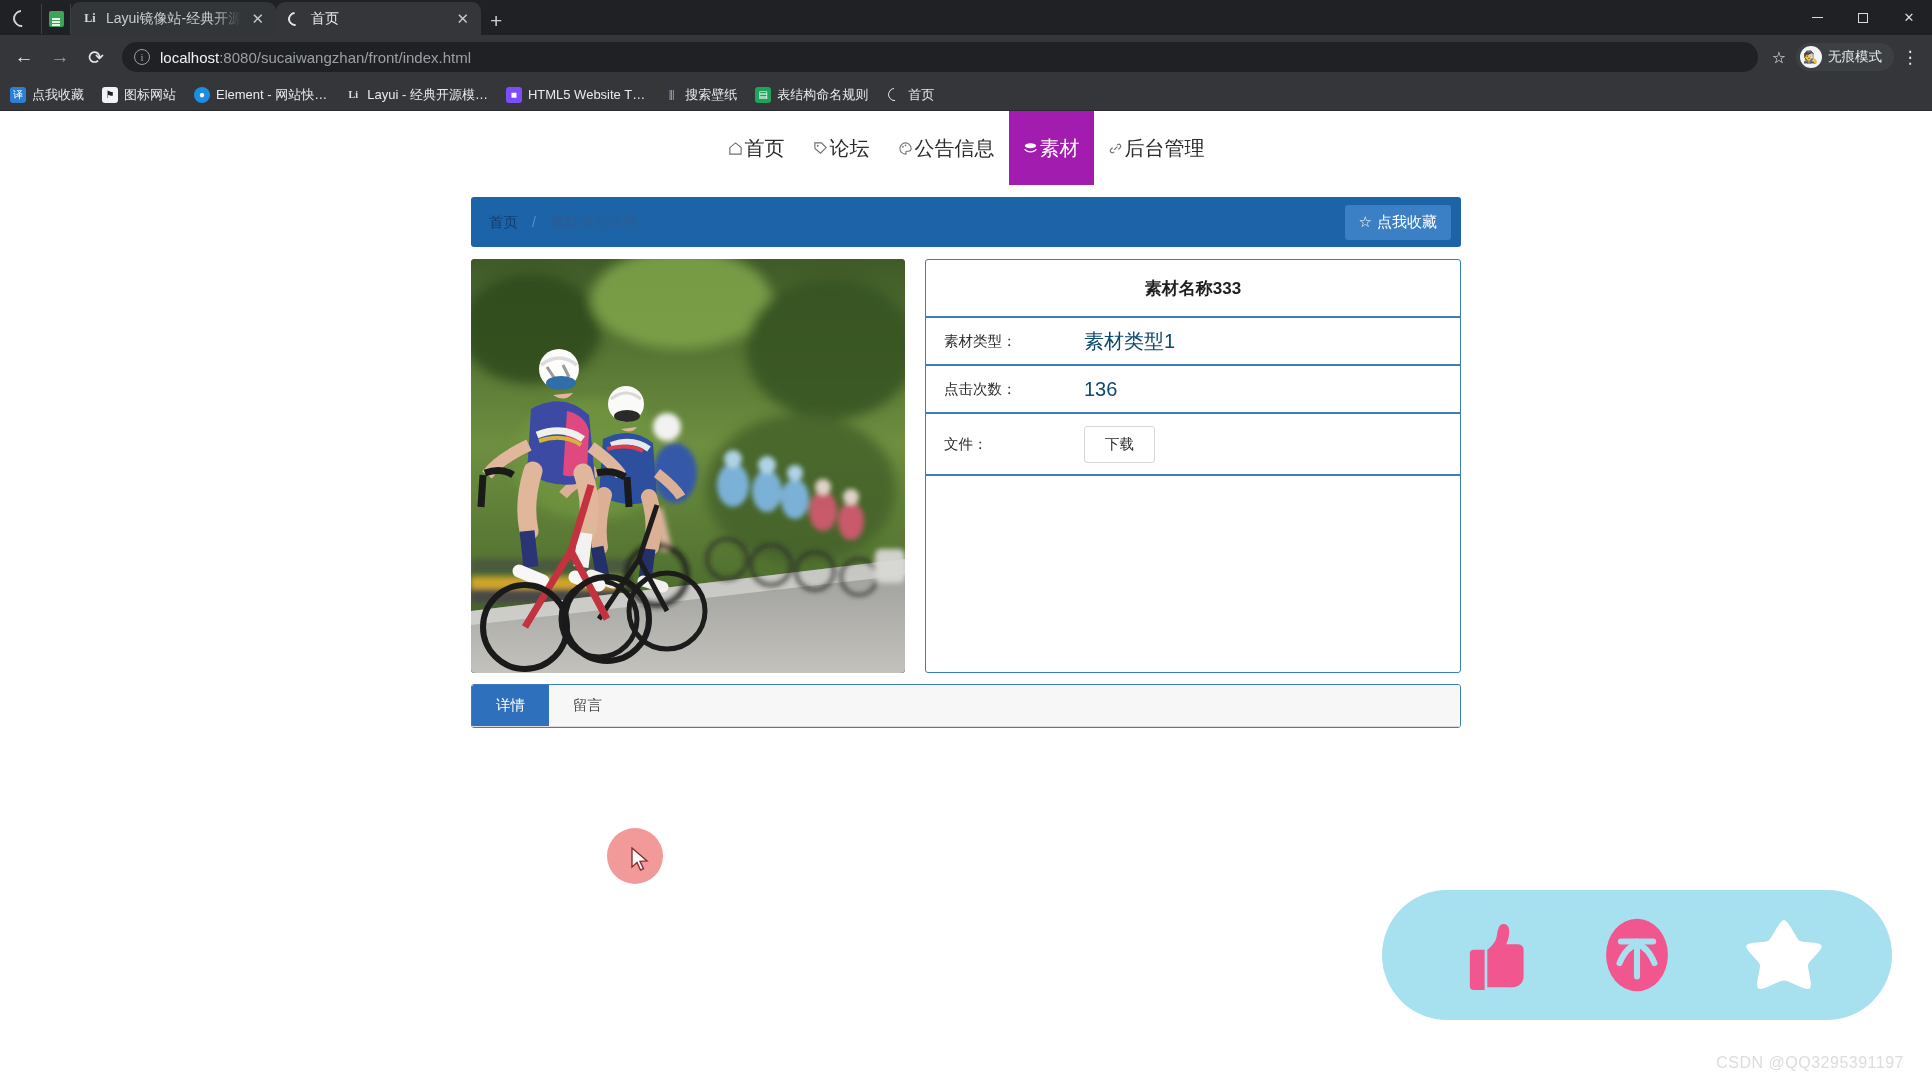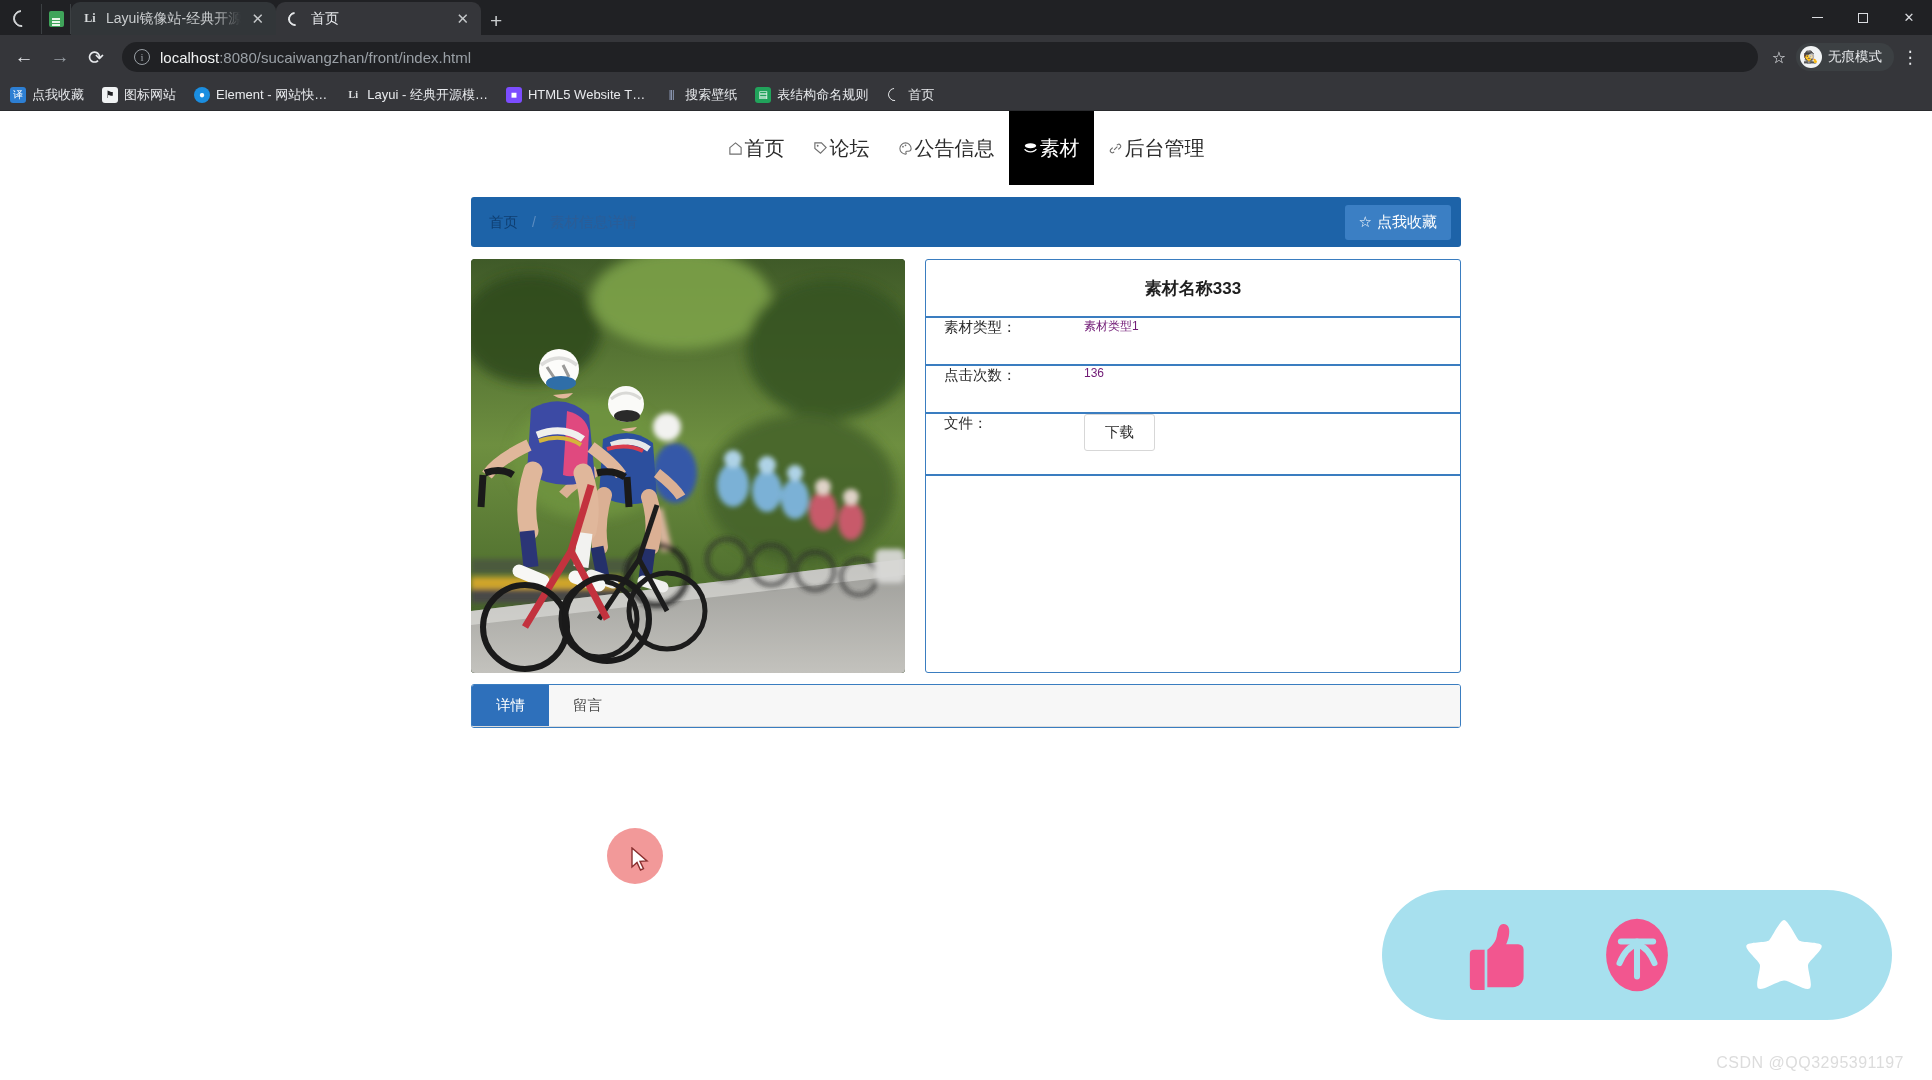--- a/index.html
+++ b/index.html
@@ -113,21 +113,21 @@
     border-bottom: 1px solid #e4e4e4;
   }
   .site-title { color: #4a6fa9; font-size: 21px; }
   .main-nav {
     height: 74px; display: flex; align-items: stretch; justify-content: center;
   }
   .nav-item {
     display: flex; align-items: center; gap: 2px; padding: 0 14px;
     font-size: 20px; color: #2b2b2b;
   }
-  .nav-item.active { background: #000000; color: #ffffff; }
+  .nav-item.active { background: #a21caf; color: #ffffff; }
   .nav-item .nico { font-size: 15px; opacity: .85; display:inline-flex; }
   .nav-item.active .nico { opacity: 1; }
 
   .content { width: 990px; margin: 12px auto 0; }
 
   .crumb-bar {
     background: #1d63a8; border-radius: 3px; height: 50px; display: flex;
     align-items: center; padding: 0 10px 0 18px; position: relative;
   }
   .crumb-home { color: #0f3f72; font-size: 14.5px; }
@@ -146,24 +146,24 @@
   .photo-wrap svg { display: block; width: 100%; height: 100%; }
 
   .info-card {
     flex: 1 1 auto; border: 1px solid #3a7dc0; border-radius: 3px; overflow: hidden;
     display: flex; flex-direction: column;
   }
   .info-title {
     text-align: center; font-size: 17px; font-weight: bold; color: #1f1f1f;
     padding: 17px 0 16px; border-bottom: 2px solid #3a7dc0;
   }
-  .info-line { display: flex; align-items: flex-start; border-bottom: 2px solid #3a7dc0; padding: 0 18px; min-height: 48px;}
+  .info-line { display: flex; align-items: center; border-bottom: 2px solid #3a7dc0; padding: 0 18px; min-height: 48px;}
   .info-line.tall { min-height: 62px; }
   .info-label { width: 140px; font-size: 14.5px; color: #2b2b2b; flex: 0 0 140px;}
-  .info-value { font-size: 12px; color: #701a75; }
+  .info-value { font-size: 20px; color: #0c4a6e; }
   .dl-btn {
     border: 1px solid #d7d7d7; background: #fff; border-radius: 3px;
     padding: 8px 20px; font-size: 14.5px; color: #2b2b2b;
   }
   .info-blank { flex: 1 1 auto; }
 
   .tabs-card { margin-top: 11px; border: 1px solid #3a7dc0; border-radius: 3px; overflow: hidden;}
   .tabs-head { display: flex; background: #f7f7f7; border-bottom: 1px solid #dcdcdc; }
   .tab-btn { padding: 11px 24px; font-size: 14.5px; color: #4b4b4b; }
   .tab-btn.active { background: #2e70bb; color: #fff; }

